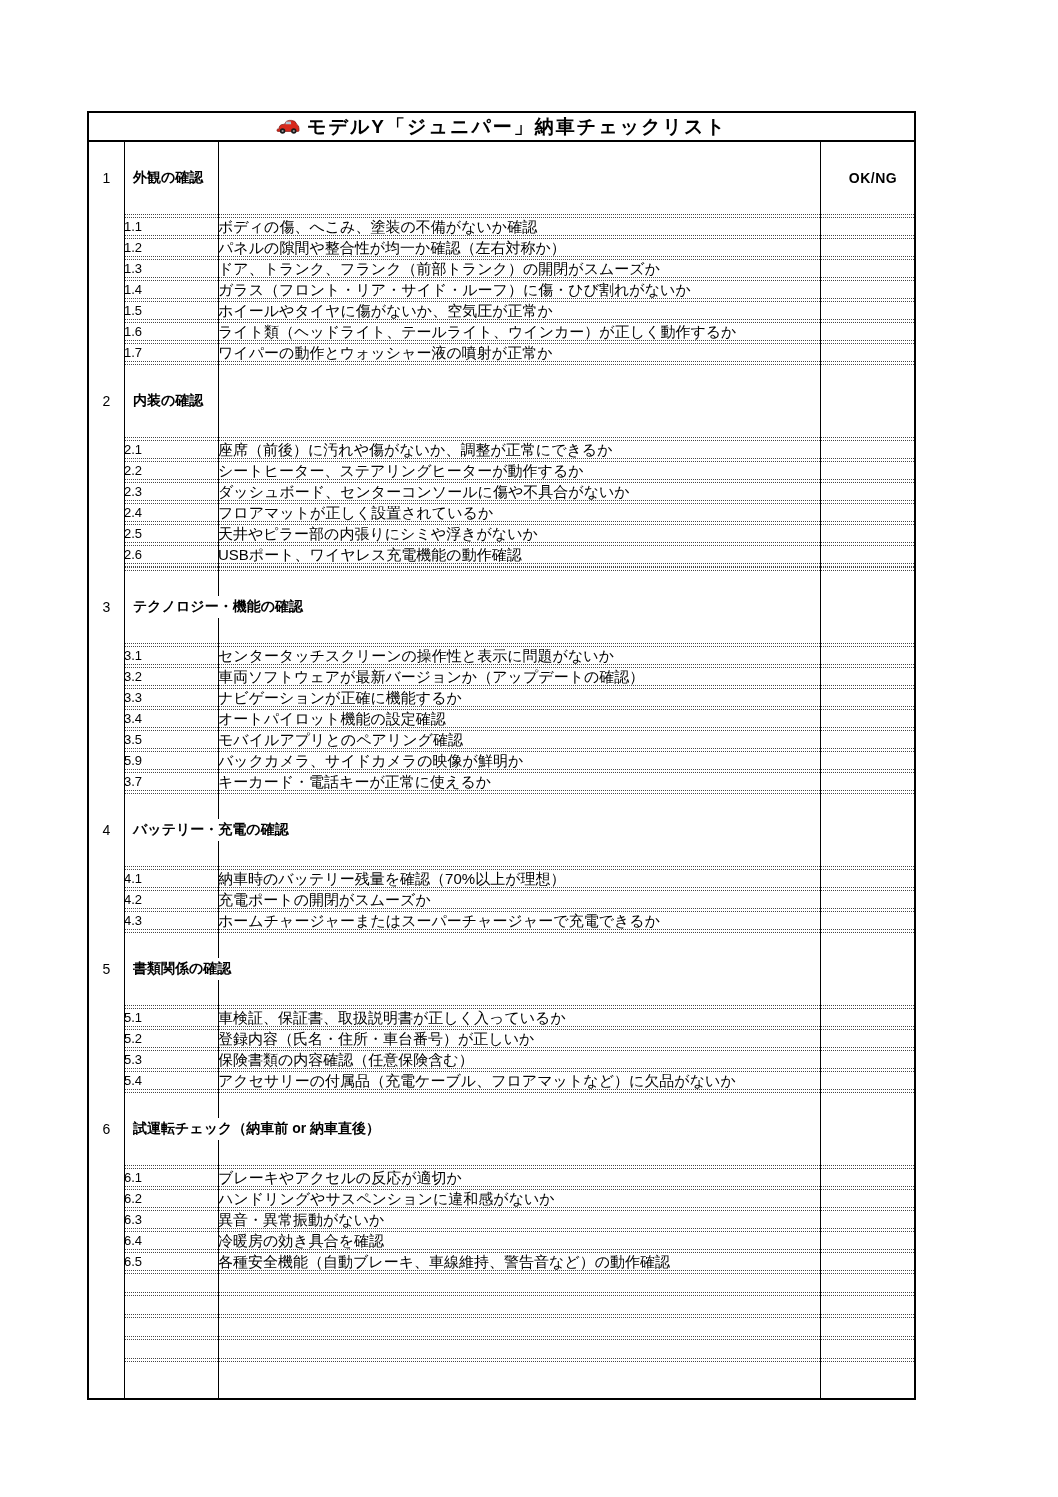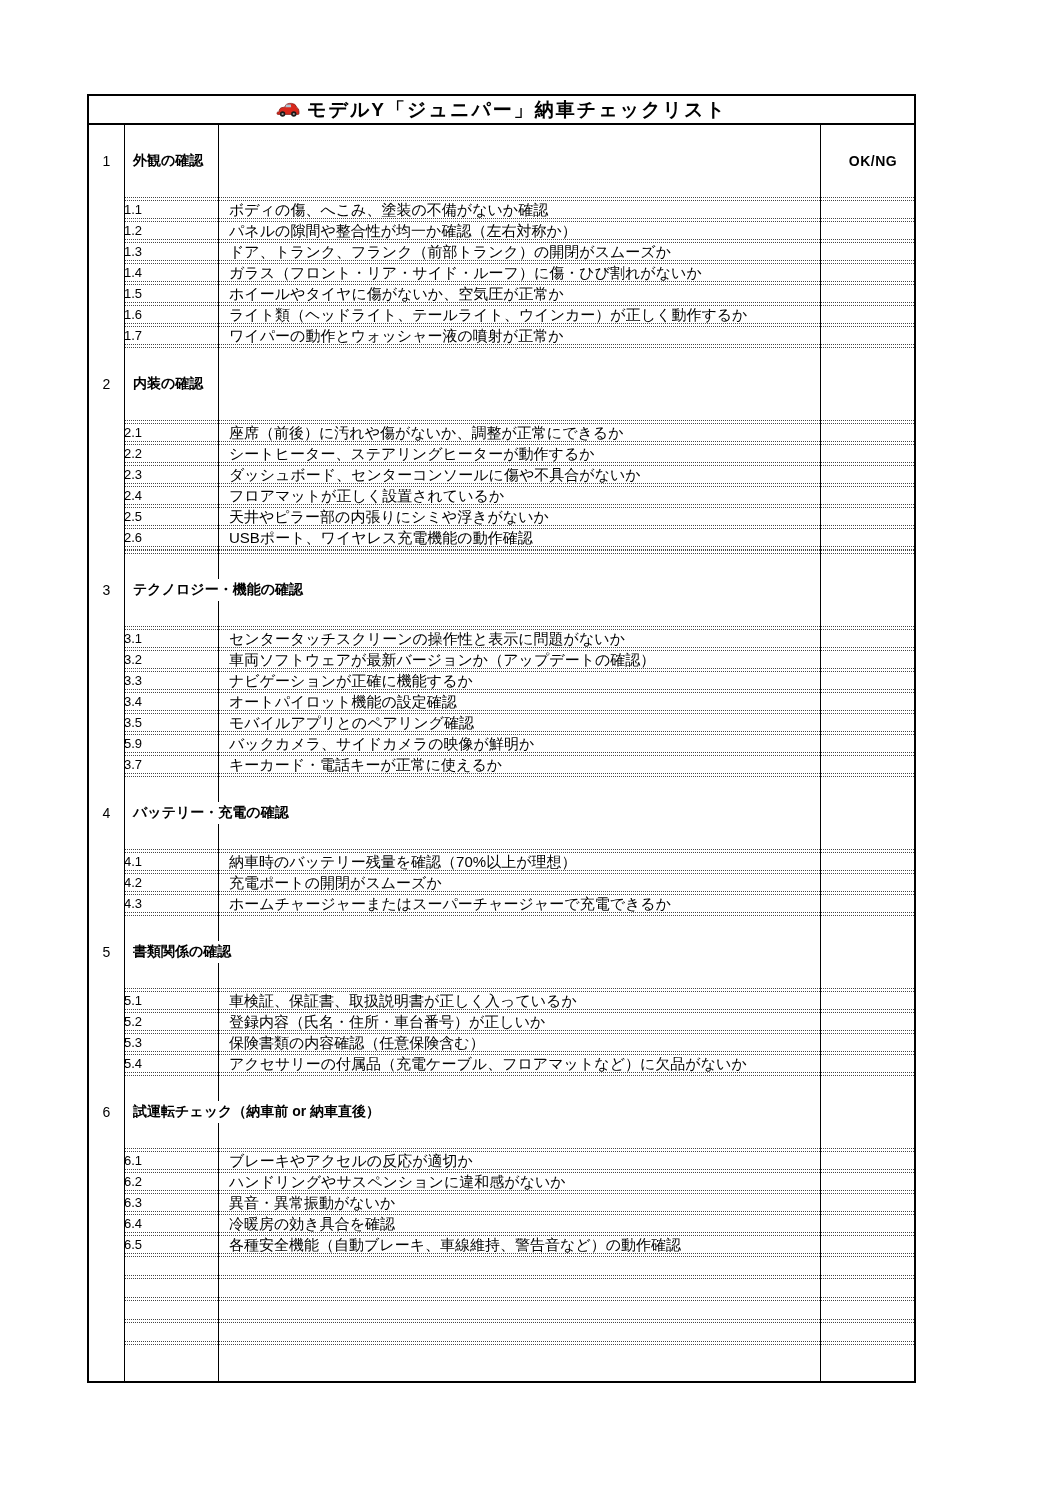--- a/index.html
+++ b/index.html
@@ -2,21 +2,21 @@
 <html><head>
 <meta charset="utf-8">
 <style>
   html,body { margin:0; padding:0; }
   body {
     width:1058px; height:1497px; position:relative;
     background:#ffffff; color:#000;
     font-family:"Liberation Sans","DejaVu Sans",sans-serif;
   }
   .sheet {
-    position:absolute; left:87px; top:94px; width:829px;
+    position:absolute; left:87px; top:111px; width:829px;
     border:2px solid #000; box-sizing:border-box; background:#fff;
   }
   .title-row {
     height:27px; border-bottom:2px solid #000;
     display:flex; align-items:center; justify-content:center; gap:7px;
     font-weight:bold; font-size:19px; letter-spacing:2px; white-space:nowrap;
   }
   .grid { position:relative; }
   .vline { position:absolute; top:0; bottom:0; width:1px; background:#000; z-index:1; }
   .v-ab { left:35px; }
@@ -36,21 +36,21 @@
   .cD {
     width:82px; flex:none; display:flex; align-items:center; justify-content:center;
     font-weight:bold; font-size:14px; letter-spacing:0.5px;
   }
   .row.item { height:17px; line-height:17px; }
   .item .cB {
     width:94px; flex:none; box-sizing:border-box; text-align:left; padding-right:4px;
     font-size:13px;
   }
   .item .cC {
-    flex:1; min-width:0; box-sizing:border-box; padding-left:11px;
+    flex:1; min-width:0; box-sizing:border-box; padding-left:0;
     font-size:15px; white-space:nowrap;
   }
   .item .cDv { width:94px; flex:none; }
   .sep {
     height:4px; box-sizing:border-box; margin-left:35px;
     border-top:1px dotted #444; border-bottom:1px dotted #444;
   }
   .row.empty { height:18px; }
   .row.empty.tall { height:36px; }
   .car { flex:none; display:inline-flex; }

